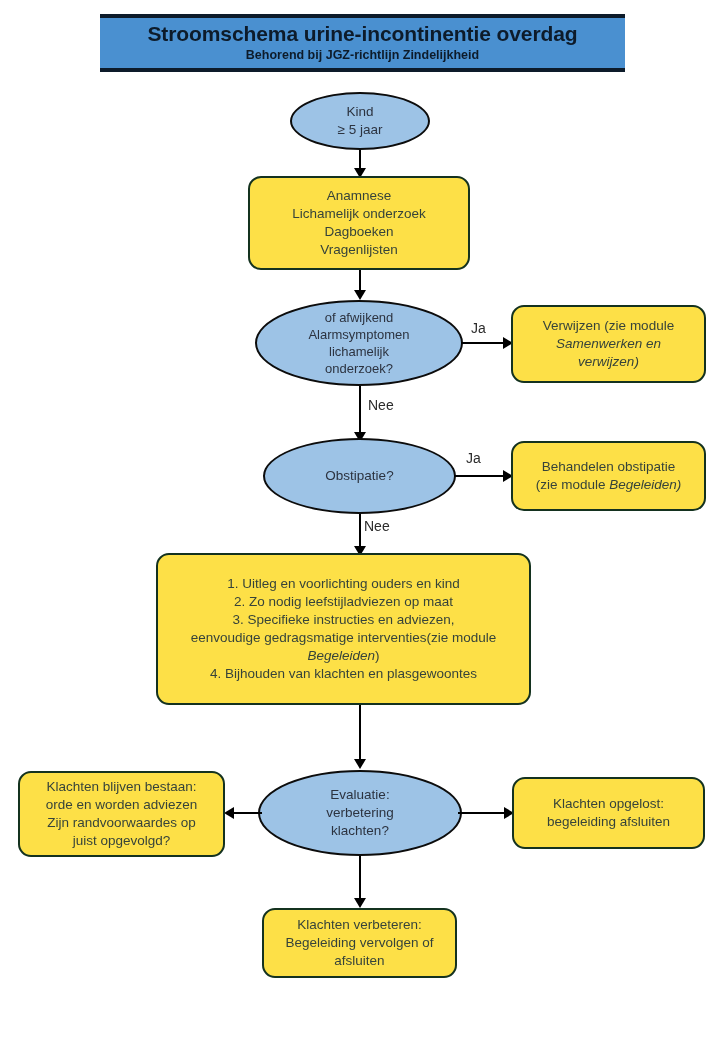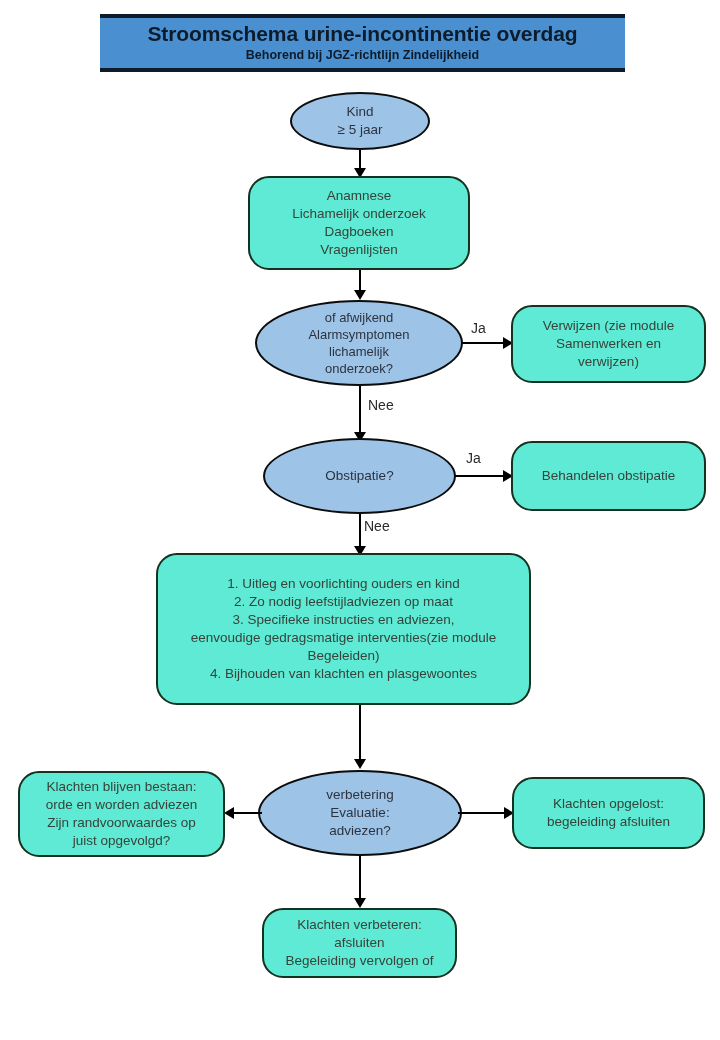--- a/index.html
+++ b/index.html
@@ -62,33 +62,33 @@
     align-items: center;
     justify-content: center;
     text-align: center;
     color: #36433a;
     font-size: 13.5px;
     line-height: 1.32;
   }
   .node-inner { width: 100%; padding: 0 7px; box-sizing: border-box; }
 
   .box {
-    background: #5eead4;
+    background: #fde047;
     border: 2.2px solid #14321f;
-    border-radius: 21px;
+    border-radius: 13px;
   }
   .ellipse {
     background: #9dc3e6;
     border: 2.2px solid #0c0c0c;
     border-radius: 50%;
     color: #2c3340;
   }
   .ellipse .node-inner { padding: 0 2px; }
 
-  .it { }
+  .it { font-style: italic; }
 
   
   .list-box { font-size: 13.5px; line-height: 1.34; }
   .list-box .node-inner { padding: 0 12px; }
   .li-row { white-space: nowrap; }
   .li-wrap { white-space: normal; }
 
   
   .conn {
     position: absolute;
@@ -187,20 +187,23 @@
     </div>
   </div>
 
   <div class="conn hline" style="left:454px; top:474.8px; width:55px;"></div>
   <div class="arrow-right" style="left:503px; top:470px;"></div>
   <div class="edge-label" style="left:466px; top:450px;">Ja</div>
 
   <div class="node box" style="left:511px; top:441px; width:195px; height:70px;">
     <div class="node-inner">
       <div>Behandelen obstipatie</div>
+      <div>
+        <span>(zie module </span><span class="it">Begeleiden)</span>
+      </div>
     </div>
   </div>
 
   <div class="conn vline" style="left:358.8px; top:514px; height:40px;"></div>
   <div class="arrow-down" style="left:354px; top:546px;"></div>
   <div class="edge-label" style="left:364px; top:518px;">Nee</div>
 
   <div class="node box list-box" style="left:156px; top:553px; width:375px; height:152px;">
     <div class="node-inner">
       <div class="li-row">1.   Uitleg en voorlichting ouders en kind</div>
@@ -211,23 +214,23 @@
       </div>
       <div class="li-row">4.   Bijhouden van klachten en plasgewoontes</div>
     </div>
   </div>
 
   <div class="conn vline" style="left:358.8px; top:705px; height:60px;"></div>
   <div class="arrow-down" style="left:354px; top:759px;"></div>
 
   <div class="node ellipse" style="left:258px; top:770px; width:204px; height:86px;">
     <div class="node-inner">
+      <div>Evaluatie:</div>
       <div>verbetering</div>
-      <div>Evaluatie:</div>
-      <div>adviezen?</div>
+      <div>klachten?</div>
     </div>
   </div>
 
   <div class="conn hline" style="left:232px; top:811.8px; width:30px;"></div>
   <div class="arrow-left" style="left:224px; top:807px;"></div>
 
   <div class="node box" style="left:18px; top:771px; width:207px; height:86px;">
     <div class="node-inner">
       <div>Klachten blijven bestaan:</div>
       <div>orde en worden adviezen</div>
@@ -245,18 +248,18 @@
       <div>begeleiding afsluiten</div>
     </div>
   </div>
 
   <div class="conn vline" style="left:358.8px; top:856px; height:48px;"></div>
   <div class="arrow-down" style="left:354px; top:898px;"></div>
 
   <div class="node box" style="left:262px; top:908px; width:195px; height:70px;">
     <div class="node-inner">
       <div>Klachten verbeteren:</div>
+      <div>Begeleiding vervolgen of</div>
       <div>afsluiten</div>
-      <div>Begeleiding vervolgen of</div>
     </div>
   </div>
 
 </div>
 
 </body></html>

